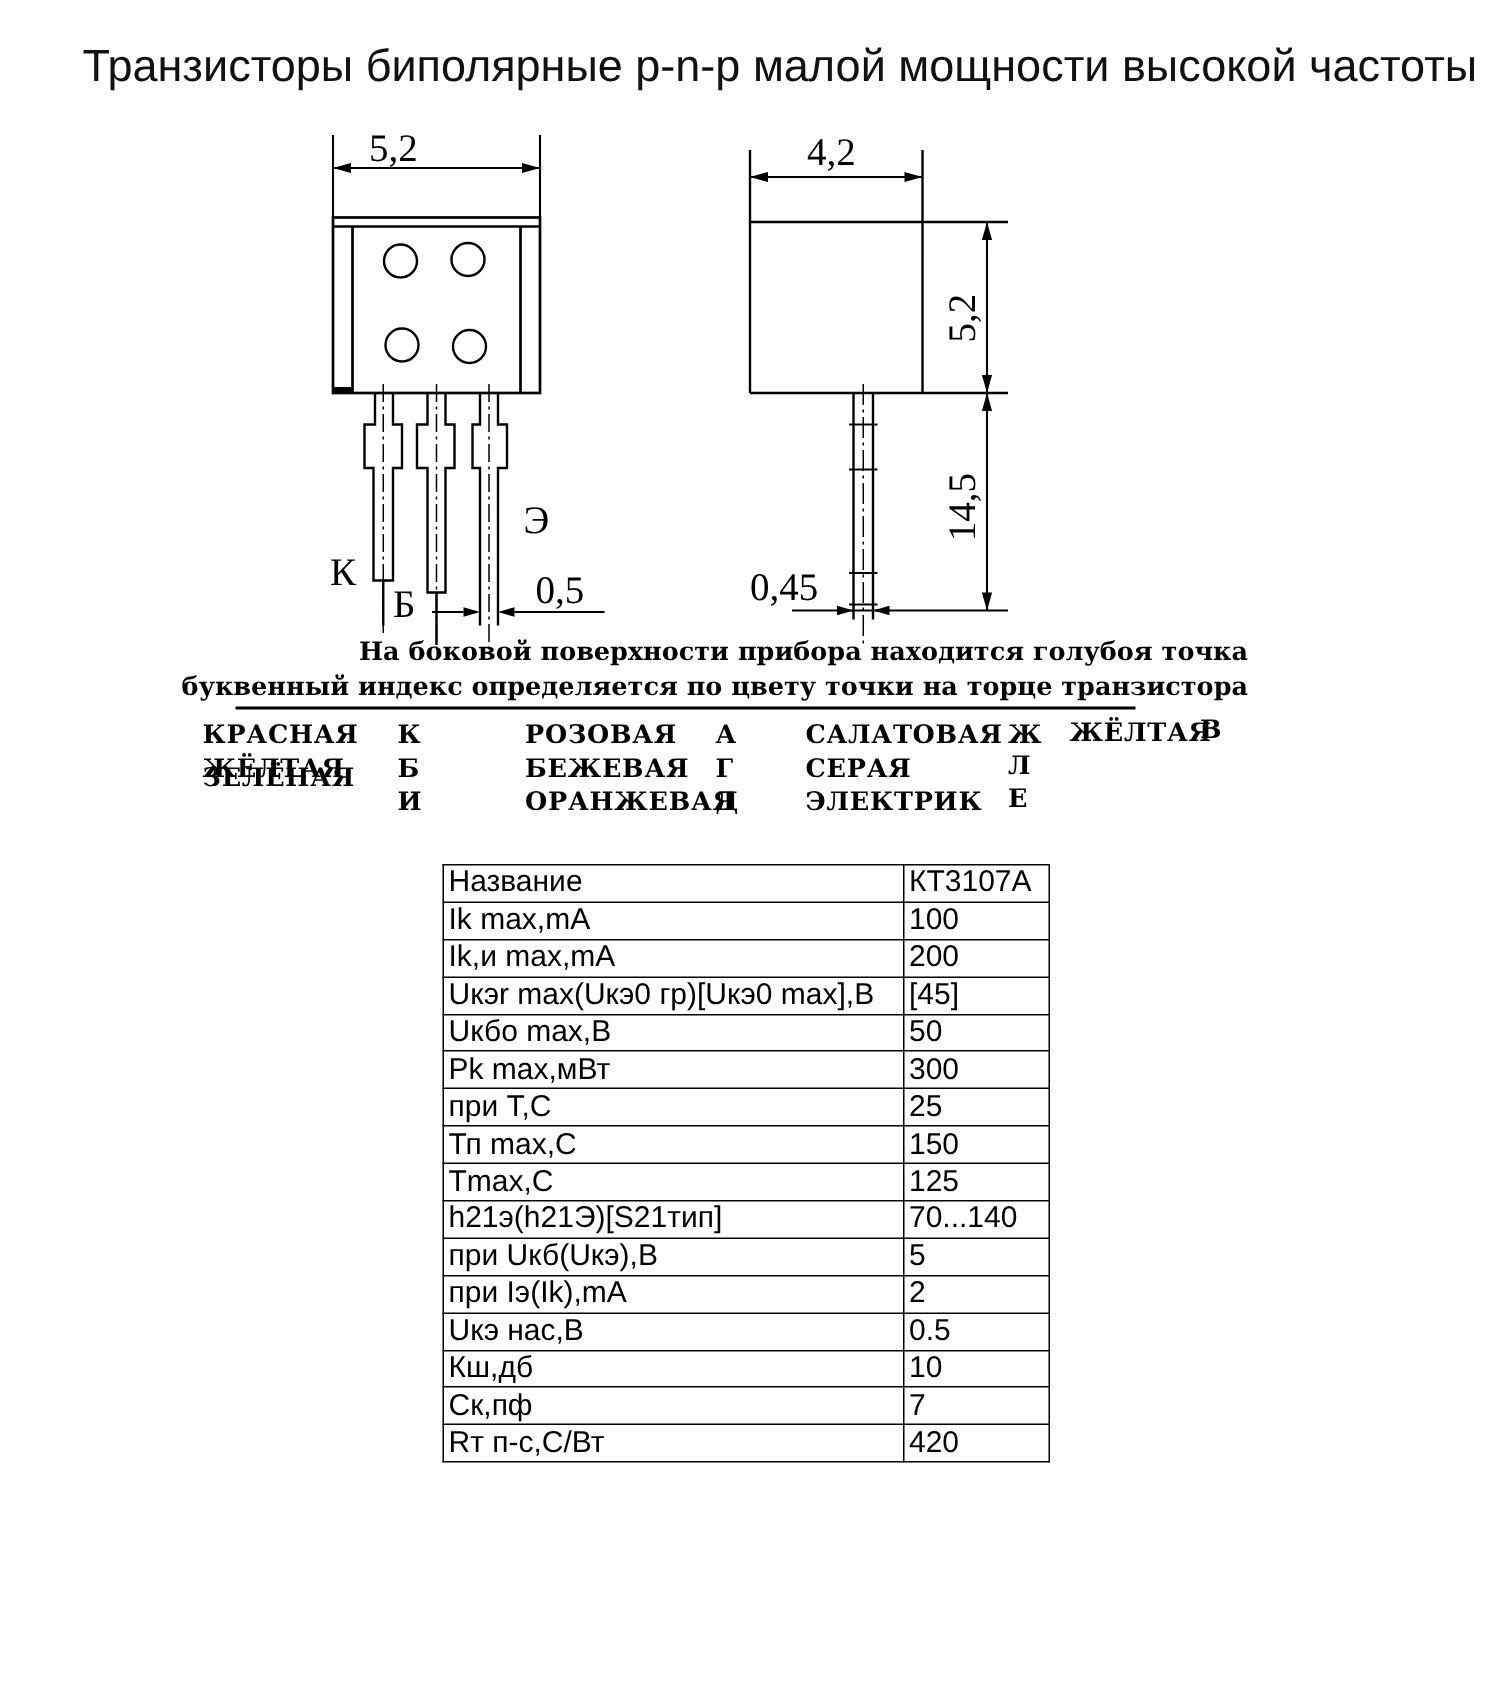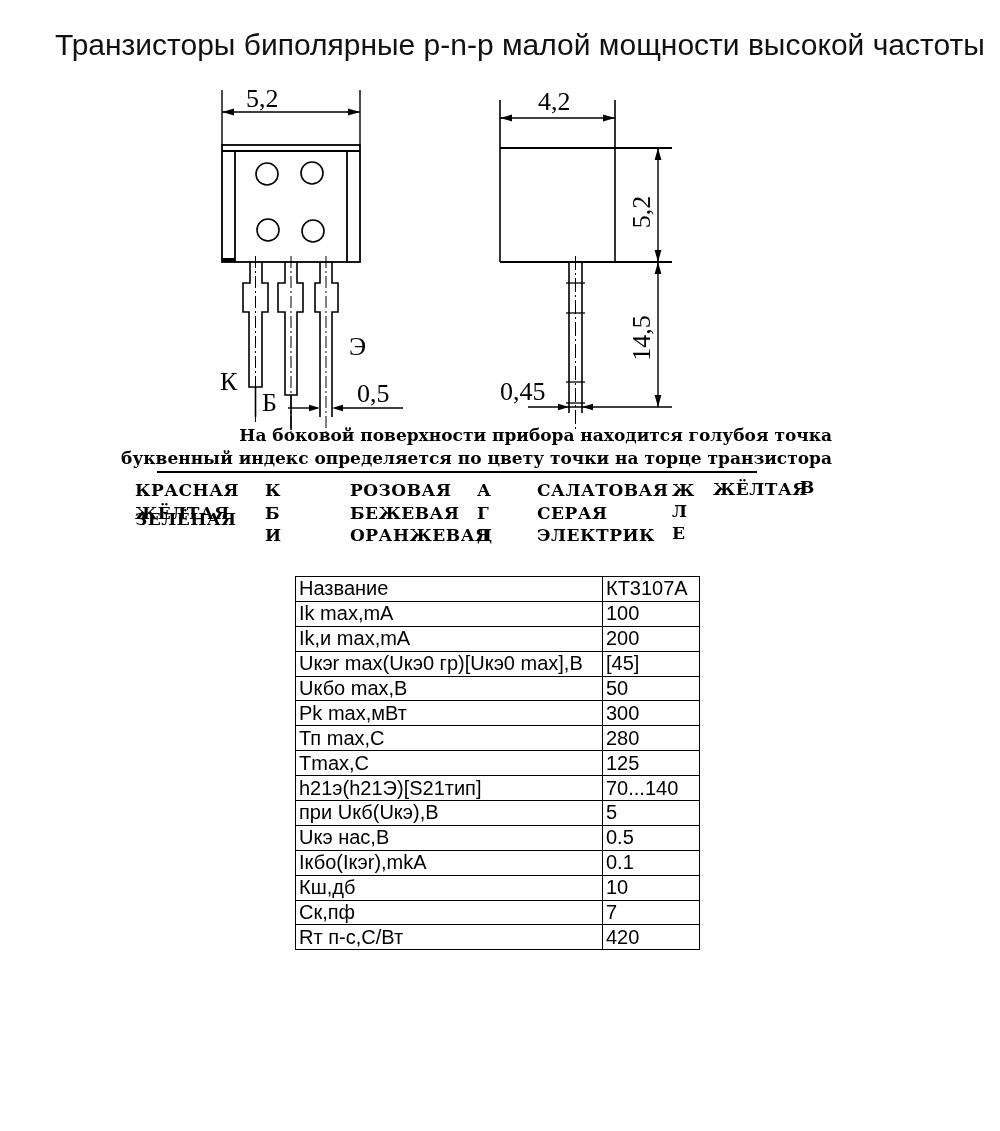--- a/index.html
+++ b/index.html
@@ -173,44 +173,48 @@
       </tr>
     <tr>
         <td class="param">Uкбо max,В</td>
         <td class="value">50</td>
       </tr>
     <tr>
         <td class="param">Pk max,мВт</td>
         <td class="value">300</td>
       </tr>
     <tr>
+        <td class="param">при Т,С</td>
+        <td class="value">25</td>
+      </tr>
+    <tr>
         <td class="param">Тп max,С</td>
-        <td class="value">280</td>
+        <td class="value">150</td>
       </tr>
     <tr>
         <td class="param">Tmax,С</td>
         <td class="value">125</td>
       </tr>
     <tr>
         <td class="param">h21э(h21Э)[S21тип]</td>
         <td class="value">70...140</td>
       </tr>
     <tr>
         <td class="param">при Uкб(Uкэ),В</td>
         <td class="value">5</td>
       </tr>
     <tr>
+        <td class="param">при Iэ(Ik),mA</td>
+        <td class="value">2</td>
+      </tr>
+    <tr>
         <td class="param">Uкэ нас,В</td>
         <td class="value">0.5</td>
       </tr>
     <tr>
-        <td class="param">Iкбо(Iкэr),mkA</td>
-        <td class="value">0.1</td>
-      </tr>
-    <tr>
         <td class="param">Кш,дб</td>
         <td class="value">10</td>
       </tr>
     <tr>
         <td class="param">Ск,пф</td>
         <td class="value">7</td>
       </tr>
     <tr>
         <td class="param">Rт п-с,С/Вт</td>
         <td class="value">420</td>

